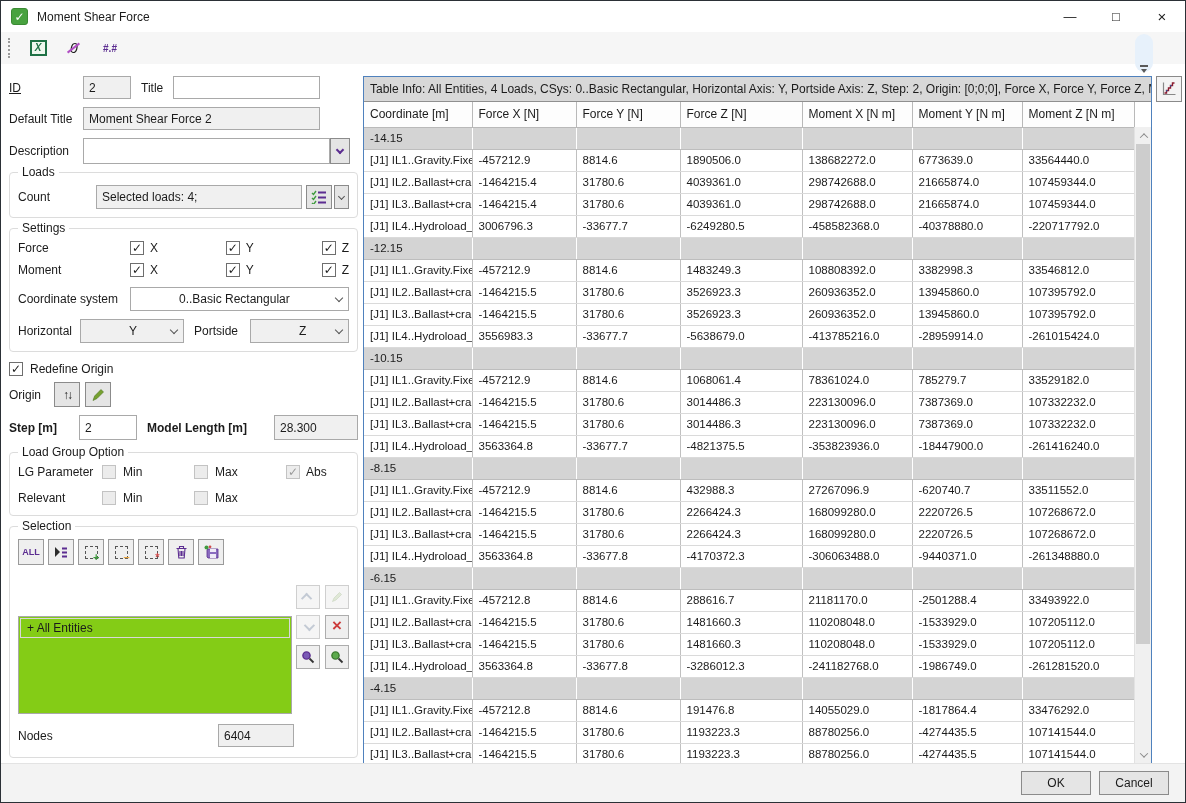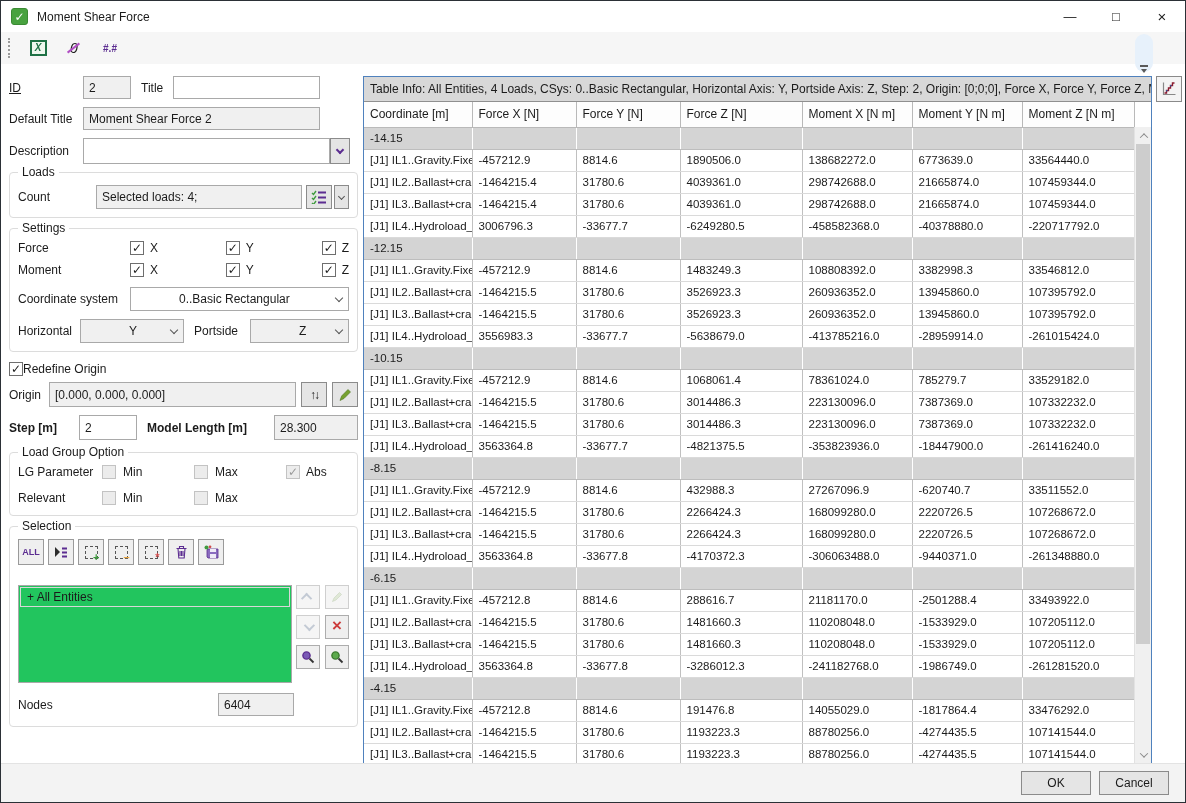--- a/index.html
+++ b/index.html
@@ -45,21 +45,21 @@
   .btn { border:1px solid #8b8b8b; background:#e5e5e5; display:flex; align-items:center; justify-content:center; }
   .icon-btn { width:26px; height:24px; flex:none; }
   .mini-btn { width:15px; height:24px; flex:none; }
   .sel-btn { width:26px; height:26px; flex:none; margin-right:4px; background:#efefef; border:1px solid #9a9a9a; position:relative; }
   .dash-box { position:relative; width:13px; height:13px; border:1px dashed #555; }
   .dash-box b { position:absolute; right:-3px; bottom:-5px; font-size:11px; line-height:1; }
   .side-btn { width:24px; height:24px; flex:none; background:#efefef; border:1px solid #adadad; }
   .side-btn.dis { border-color:#cfcfcf; background:#f5f5f5; }
   .chev-up { width:8px; height:8px; border-left:2px solid #c3cad4; border-top:2px solid #c3cad4; transform:rotate(45deg) translateY(2px); }
   .chev-dn { width:8px; height:8px; border-left:2px solid #c3cad4; border-top:2px solid #c3cad4; transform:rotate(225deg) translateY(2px); }
-  .listbox { width:274px; height:98px; border:1px solid #a9a9a9; background:#22c55e; }
+  .listbox { width:274px; height:98px; border:1px solid #a9a9a9; background:#84cc16;margin-top:31px; }
   .list-item { border:1px solid #d8d8d8; margin:1px; padding:2px 6px; }
   .bold { font-weight:bold; }
 
   
   .fill-btn { position:absolute; left:283px; top:771px; width:74px; height:24px; }
   .footer { position:absolute; left:0; right:0; bottom:0; height:39px; background:#f3f3f3; border-top:1px solid #e3e3e3; }
   .ok-btn { position:absolute; right:94px; top:7px; width:70px; height:24px; }
   .cancel-btn { position:absolute; right:16px; top:7px; width:70px; height:24px; }
 
   
@@ -204,28 +204,27 @@
             <span class="chev"></span>
           </span>
         <span class="lbl" style="margin-left:10px; width:56px;">Portside</span>
         <span class="input ro combo" style="flex:1; height:24px;">
             <span>Z</span>
             <span class="chev"></span>
           </span>
       </div>
     </div>
 
-    <div class="row" style="margin-bottom:6px; ">
+    <div class="row" style="margin-bottom:6px; gap:7px;">
       <span class="cb checked"></span>
       <span>Redefine Origin</span>
     </div>
 
     <div class="row">
       <span class="lbl" style="width:40px;">Origin</span>
-      <span class="input ro" style="flex:1; height:25px;">[0.000, 0.000, 0.000]</span>
       <span class="btn" style="width:26px; height:25px; margin-left:5px; font-weight:bold; letter-spacing:-2px;">
           <span>↑↓</span>
         </span>
       <span class="btn" style="width:26px; height:25px; margin-left:5px;">
         <svg width="14" height="14" viewBox="0 0 14 14">
           <path d="M2 12.5 L3.6 8 L10 1.5 L12.5 4 L6 10.5 Z" fill="#76a12f" stroke="#4d7320" stroke-width="0.6"></path>
         </svg>
       </span>
     </div>
 

